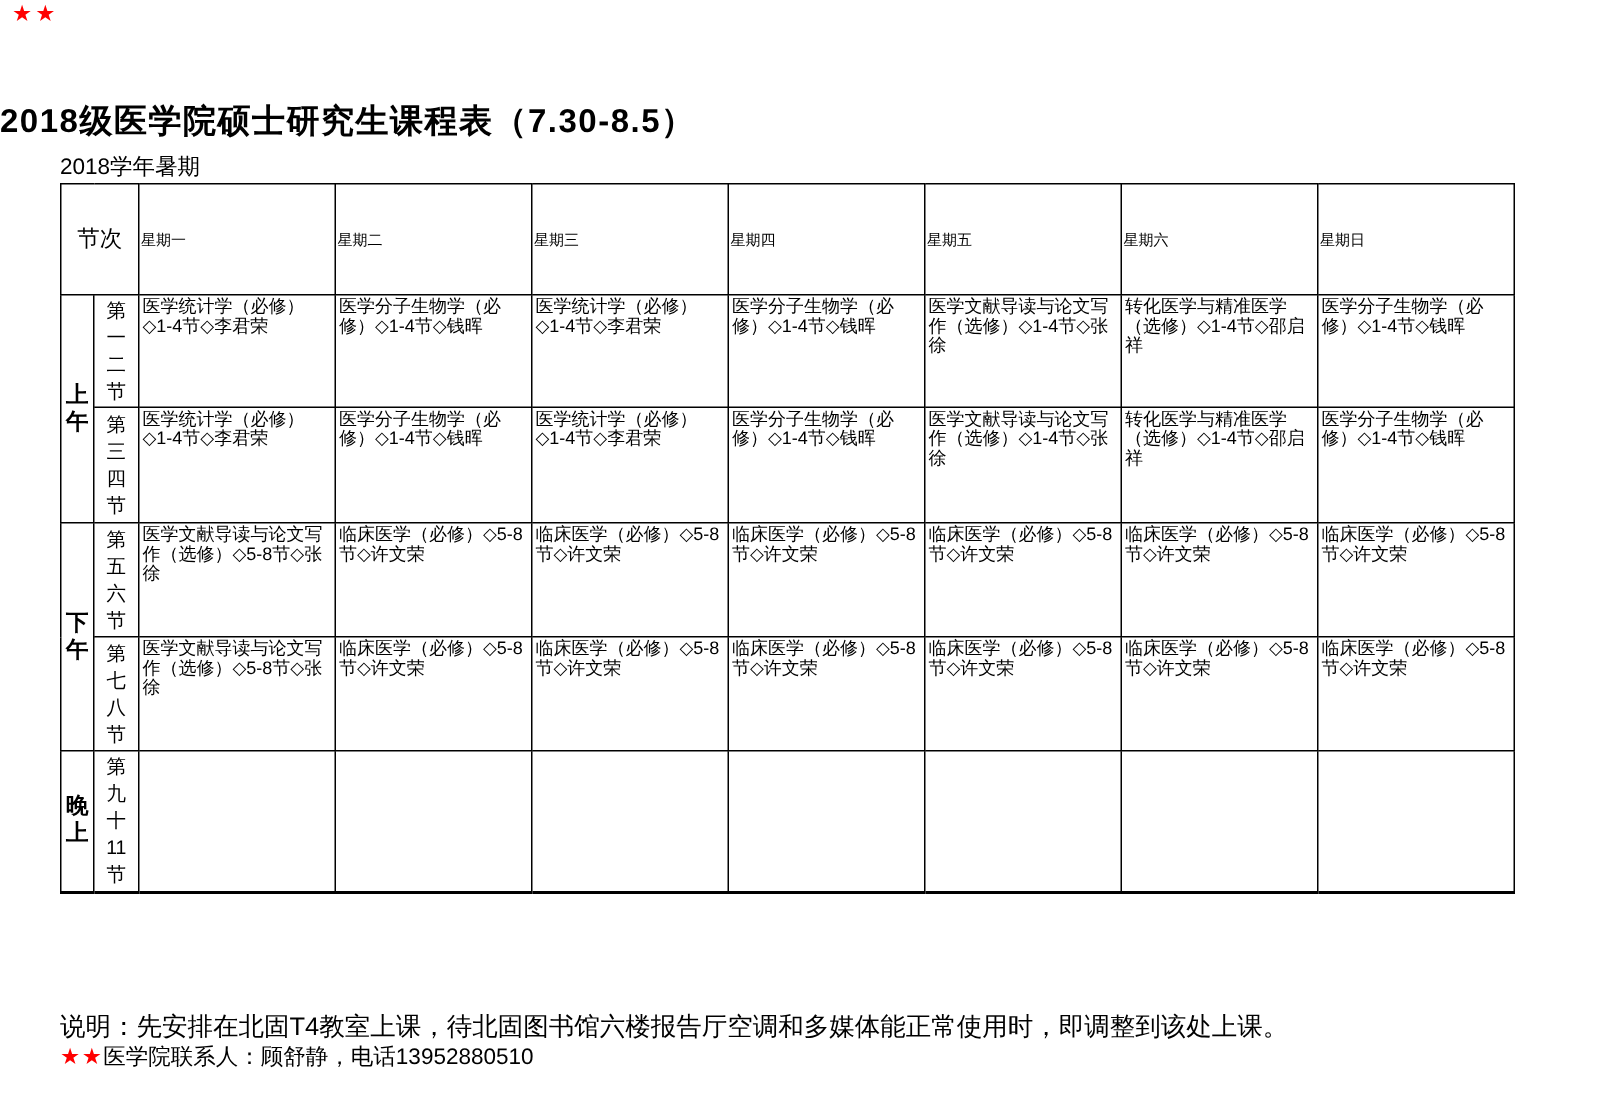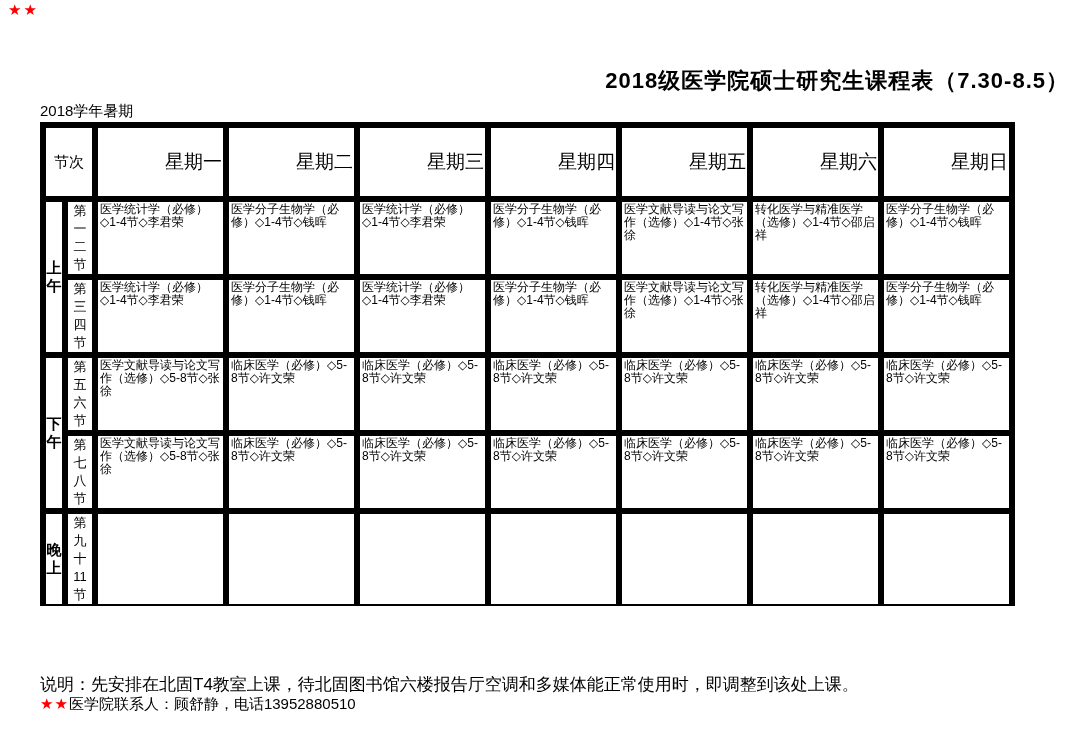--- a/index.html
+++ b/index.html
@@ -6,38 +6,38 @@
   body{
     width:1069px;height:738px;position:relative;overflow:hidden;
     background:#ffffff;color:#000;
     font-family:"Liberation Sans","DejaVu Sans",sans-serif;
   }
   .red{color:#ff0000;}
   #corner-stars{
     position:absolute;left:8px;top:2px;font-size:15px;letter-spacing:2px;line-height:16px;
   }
   #title{
-    position:absolute;top:66px;left:0;width:100%;text-align:right;
+    position:absolute;top:66px;left:0;width:100%;text-align:left;
     font-size:22px;font-weight:bold;letter-spacing:1px;
   }
   #info-row{
     position:absolute;left:40px;top:101px;width:970px;height:20px;
     display:flex;justify-content:space-between;align-items:flex-end;
     font-size:15px;white-space:pre;
   }
   #timetable{
     position:absolute;left:40px;top:122px;width:970px;
     border-collapse:collapse;table-layout:fixed;
   }
   #timetable th,#timetable td{
-    border:6px solid #000000;box-sizing:border-box;overflow:hidden;
+    border:1px solid #000000;box-sizing:border-box;overflow:hidden;
   }
   #timetable tr.last td{border-bottom:2px solid #000;}
   th.corner{font-size:15px;font-weight:normal;text-align:center;}
-  th.day-h{font-size:19px;font-weight:normal;text-align:right;}
+  th.day-h{font-size:10px;font-weight:normal;text-align:left;}
   td.pgroup{
     font-size:15px;font-weight:bold;text-align:center;vertical-align:middle;
     white-space:pre-line;line-height:18px;padding:0;
   }
   td.psub{
     font-size:13px;font-weight:normal;text-align:center;vertical-align:middle;
     white-space:pre-line;line-height:18px;padding:0;
   }
   td.course{
     font-size:12px;line-height:13px;vertical-align:top;text-align:left;

